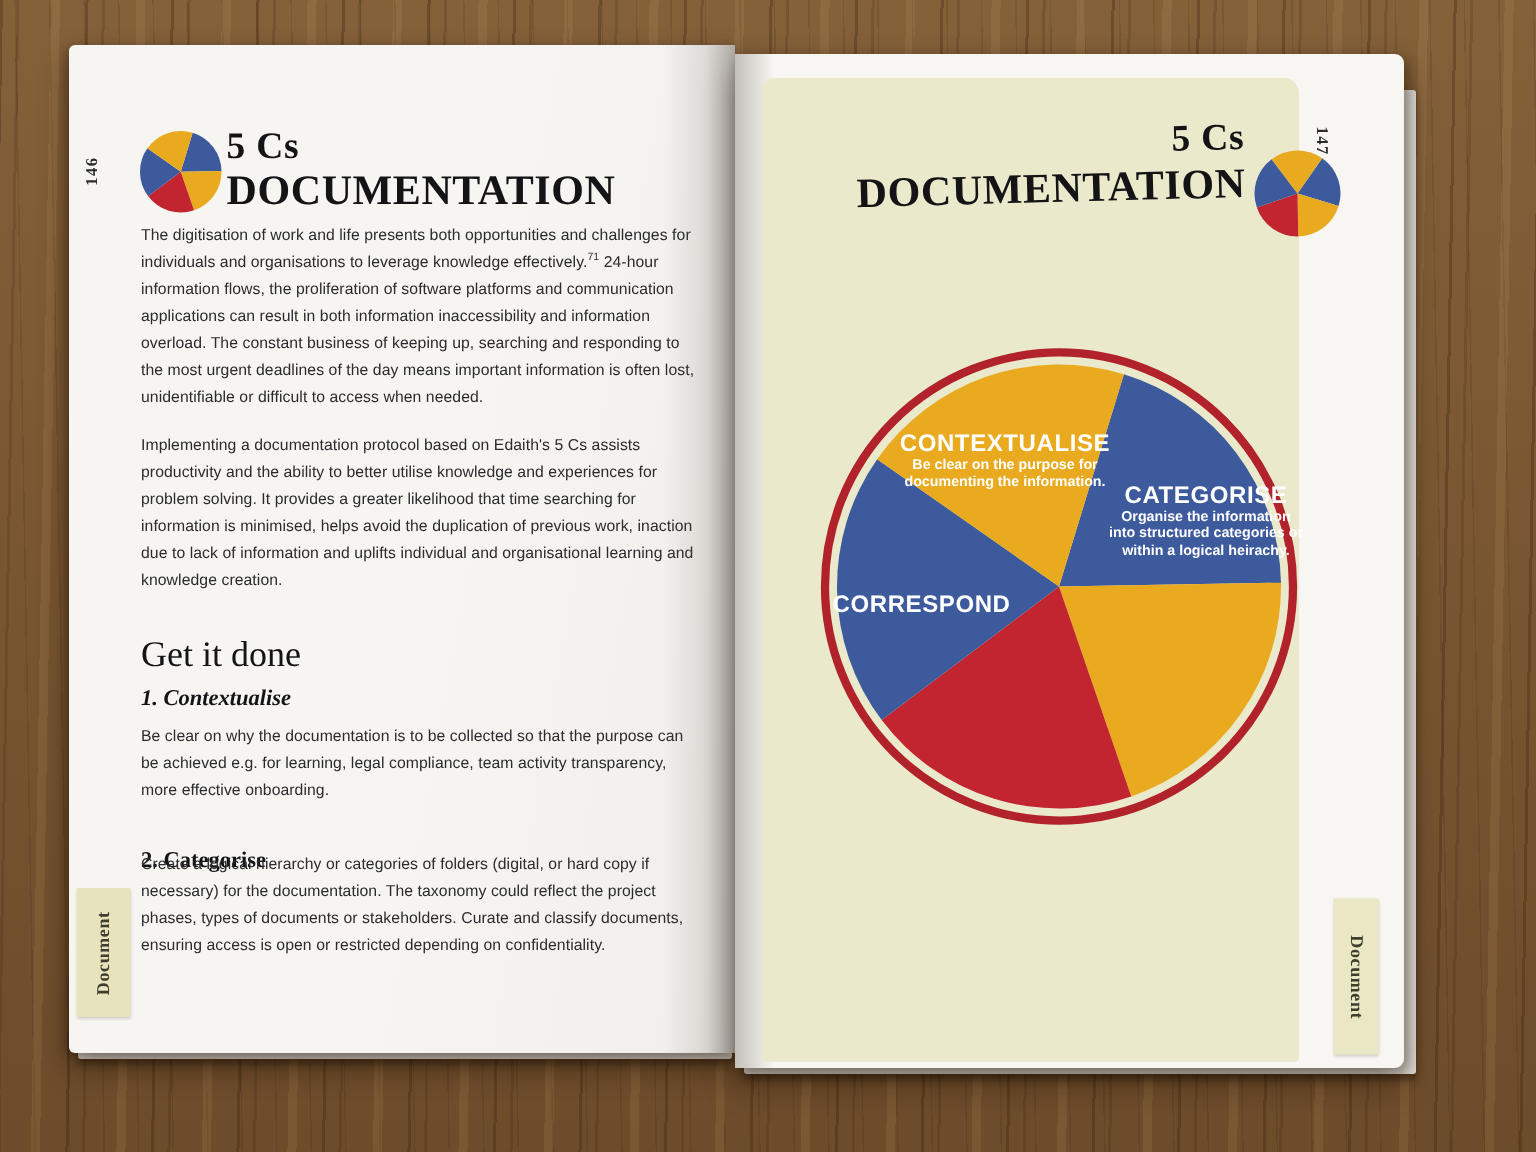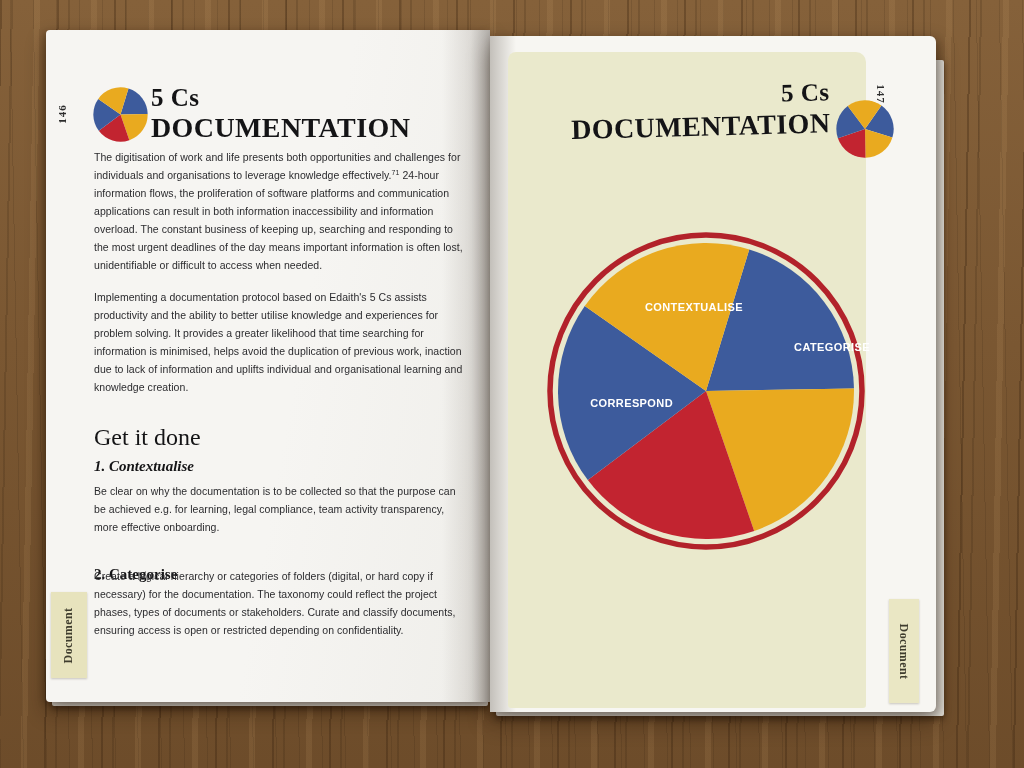--- a/index.html
+++ b/index.html
@@ -79,21 +79,21 @@
   
   .title-right{ position:absolute; left:40px; top:28px; width:282px; text-align:right;
     color:#141416; font-family:"Liberation Serif", serif; font-weight:bold; line-height:31px;
     transform:rotate(-1.5deg); }
   .logo-right{ left:328px; top:48px; width:58px; height:58px; transform:rotate(18deg); }
 
   .pie-box{ position:absolute; left:28px; top:169px; width:340px; height:340px; }
   .pie-box svg{ position:absolute; inset:0; }
   .slice-label{ position:absolute; transform:translate(-50%,-50%); text-align:center;
     color:#fff; font-size:9.5px; line-height:11.5px; font-weight:bold; }
-  .slice-label .sl-h{ font-size:11px; letter-spacing:.4px; margin-bottom:2px;text-align:right; }
+  .slice-label .sl-h{ font-size:16px; letter-spacing:.4px; margin-bottom:2px; }
   .pos-contextualise{ left:134px; top:88px;  width:146px; }
   .pos-categorise  { left:247px; top:128px; width:132px;margin-left:21px; }
   .pos-correspond  { left:78px;  top:184px; width:118px; }
   .pos-condense    { left:247px; top:219px; width:128px; }
   .pos-correct     { left:134px; top:250px; width:136px; }
 </style>
 </head>
 <body>
 
 <div class="under-page under-left"></div>
@@ -160,23 +160,25 @@
             <path d="M 170 170 L 213.27 28.47 A 148 148 0 0 1 317.98 167.42 Z" fill="#3d5b9c"></path>
             <path d="M 170 170 L 317.98 167.42 A 148 148 0 0 1 218.18 309.94 Z" fill="#e9aa1f"></path>
             <path d="M 170 170 L 218.18 309.94 A 148 148 0 0 1 51.80 259.07 Z" fill="#c22430"></path>
             <path d="M 170 170 L 51.80 259.07 A 148 148 0 0 1 48.77 85.11 Z" fill="#3d5b9c"></path>
             <path d="M 170 170 L 48.77 85.11 A 148 148 0 0 1 213.27 28.47 Z" fill="#e9aa1f"></path>
           </g>
       </svg>
 
       <div class="slice-label pos-contextualise">
         <div class="sl-h">CONTEXTUALISE</div>
+        <div class="sl-b">Be clear on the purpose for documenting the information.</div>
       </div>
       <div class="slice-label pos-categorise">
         <div class="sl-h">CATEGORISE</div>
+        <div class="sl-b">Organise the information into structured categories or within a logical heirachy.</div>
       </div>
       <div class="slice-label pos-correspond">
         <div class="sl-h">CORRESPOND</div>
       </div>
     </div>
   </div>
 
   <div class="page-num num-right">147</div>
 
   <div class="edge-tab tab-right">

